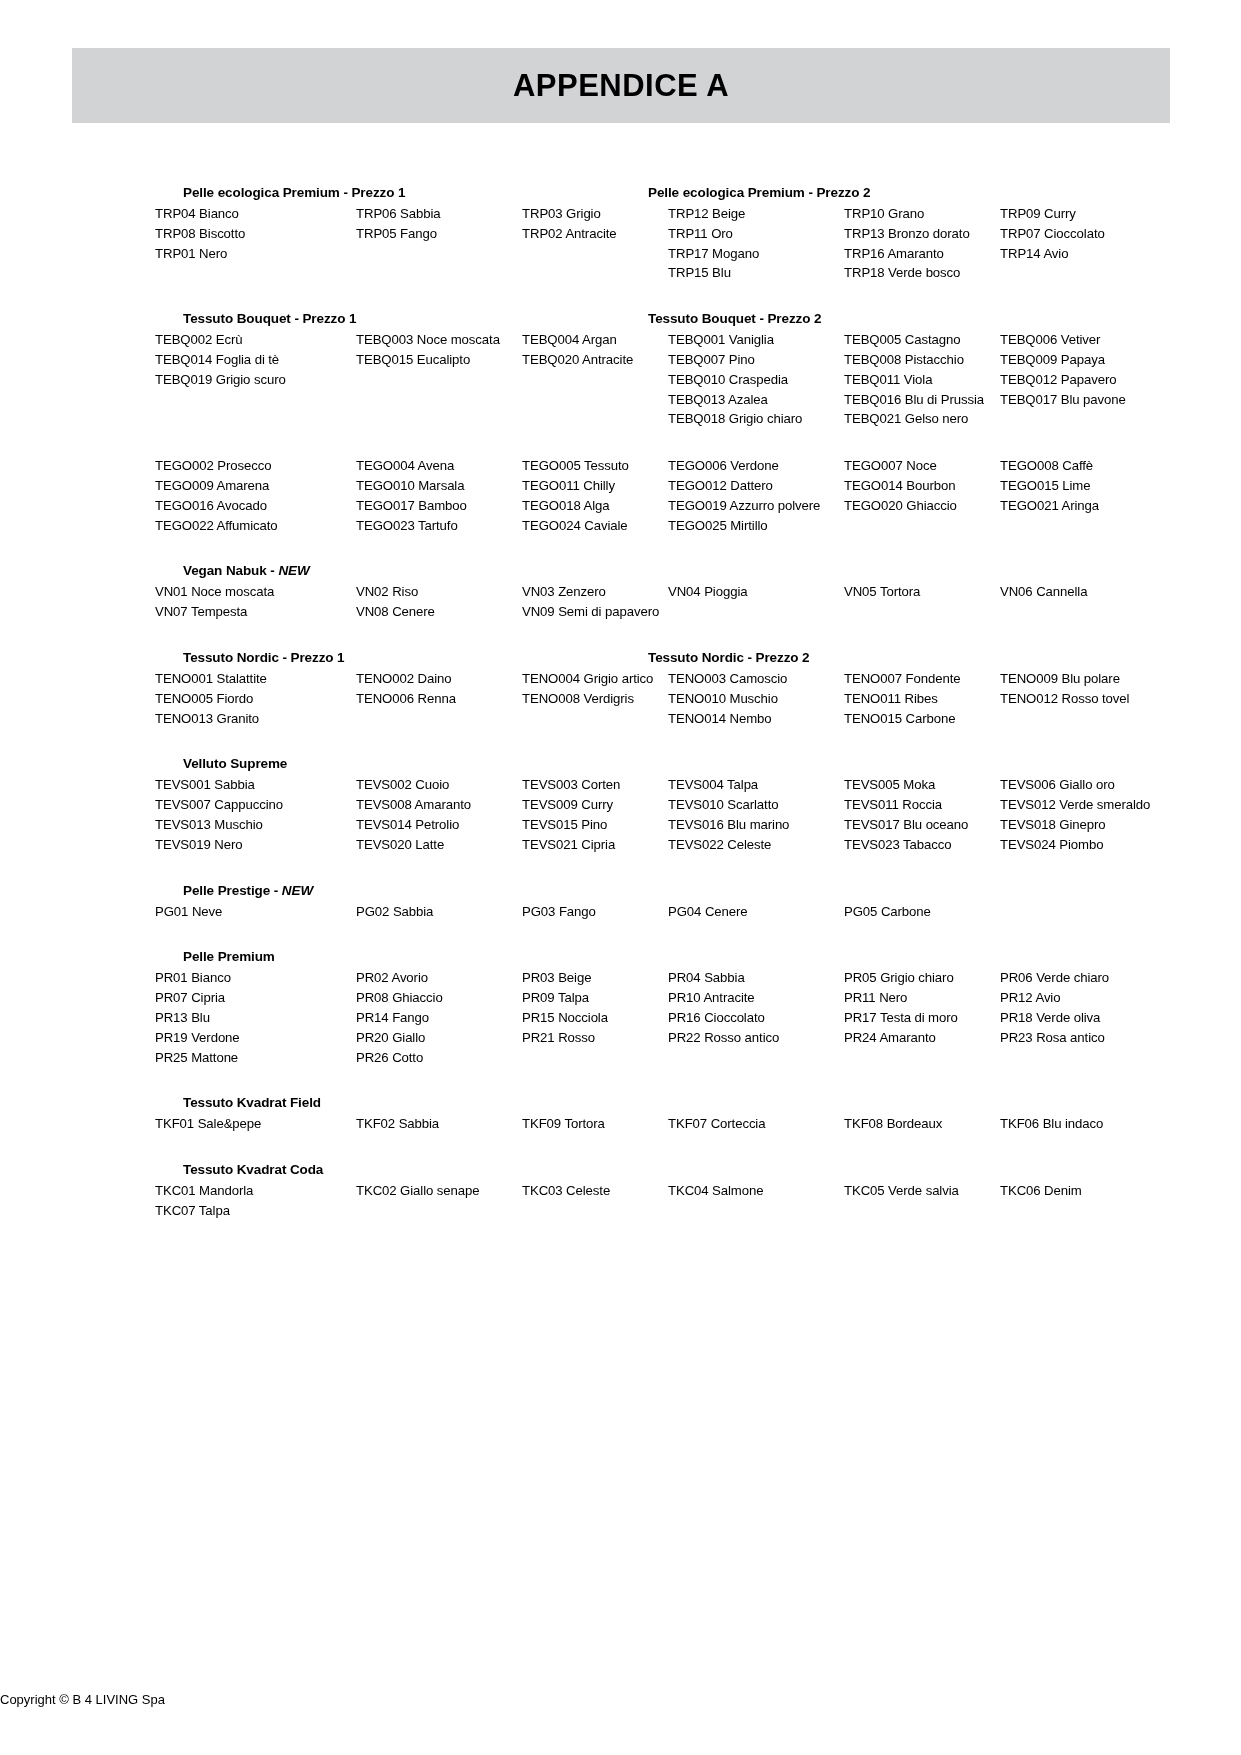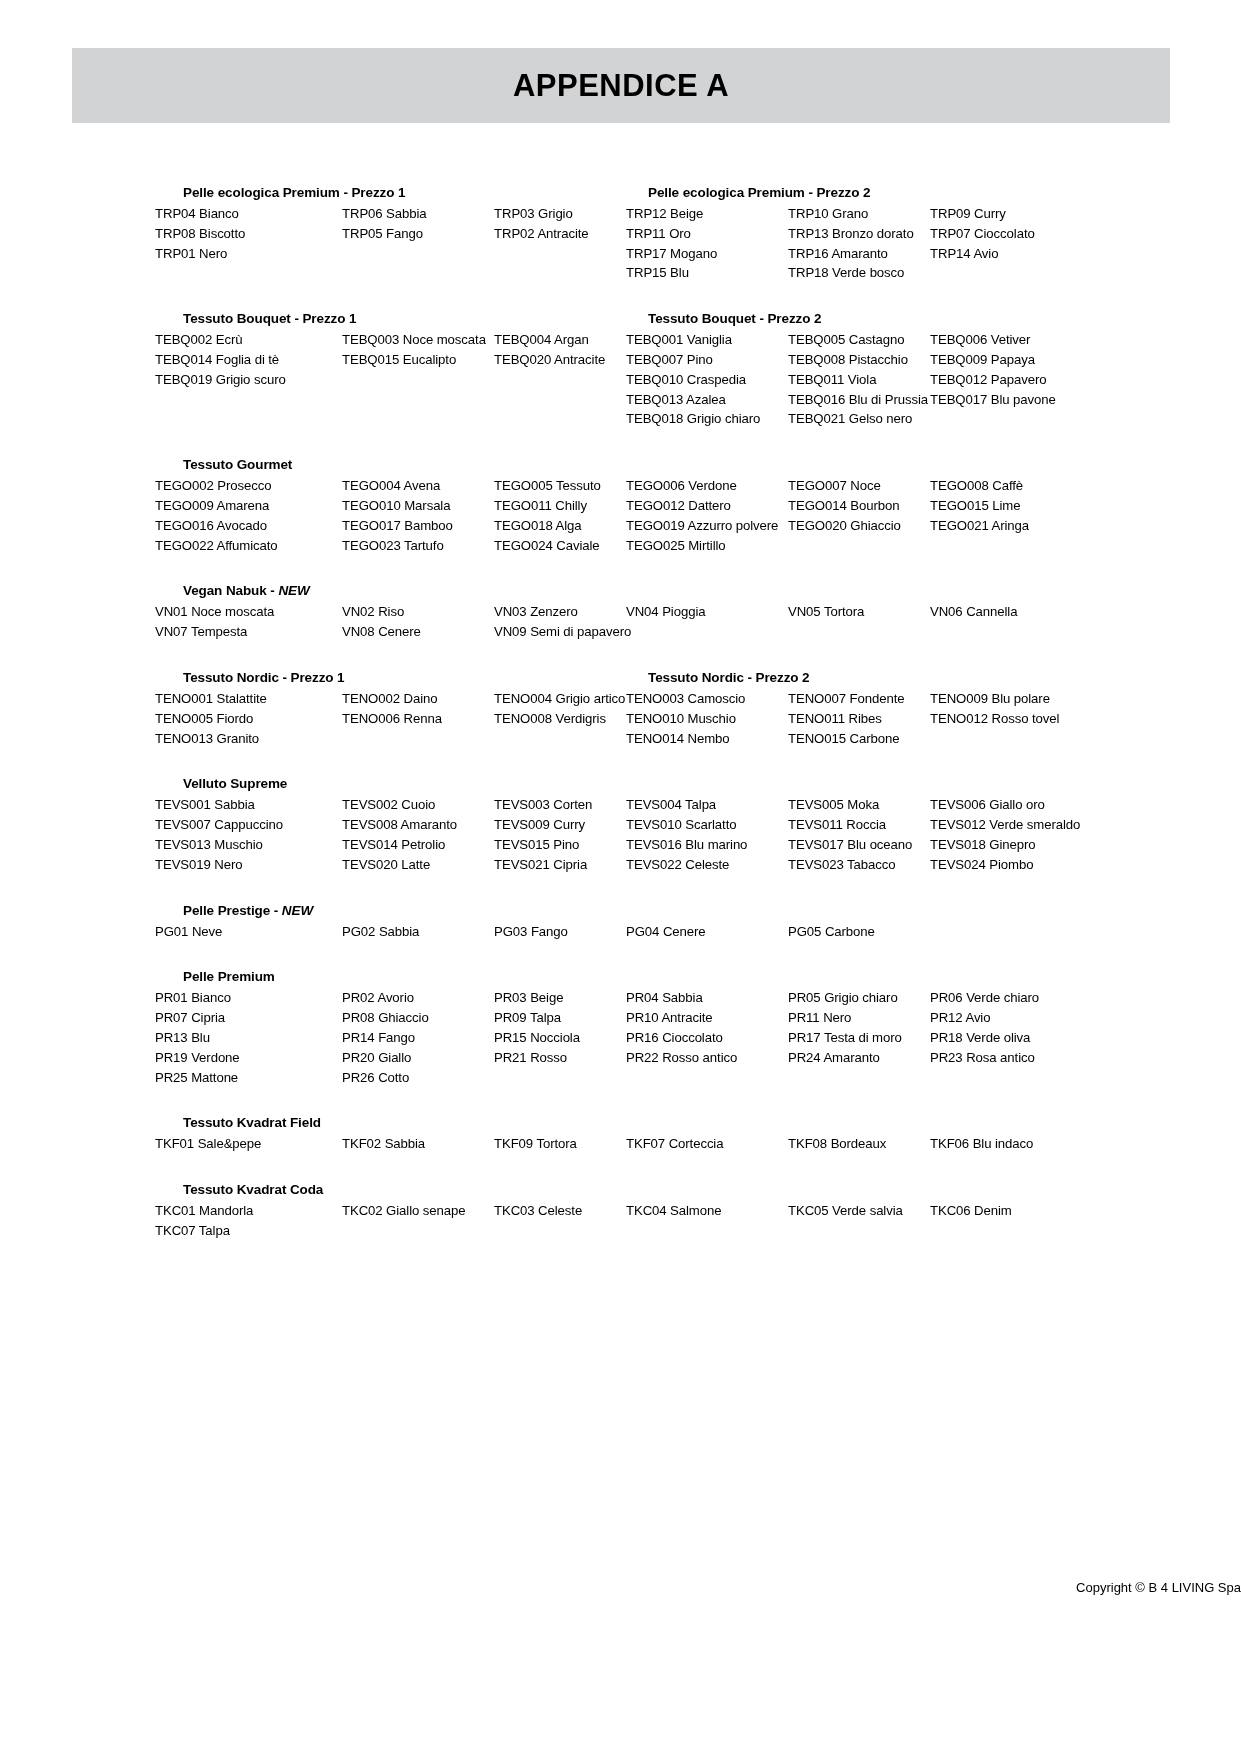--- a/index.html
+++ b/index.html
@@ -43,21 +43,21 @@
     left: 155px;
     top: 183px;
     width: 1000px;
   }
   .group {
     margin-bottom: 0;
   }
   .grid {
     display: grid;
     grid-template-columns: 185px 150px 130px 160px 140px 190px;
-    column-gap: 2px;
+    column-gap: 16px;
   }
   .heading-row {
     display: grid;
     grid-template-columns: 465px 535px;
     margin-bottom: 1px;
     padding-left: 28px;
   }
   .heading {
     font-size: 13.5px;
     font-weight: bold;
@@ -72,23 +72,23 @@
   .cell {
     font-size: 13.2px;
     line-height: 19.8px;
     white-space: nowrap;
     letter-spacing: -0.1px;
   }
   .spacer-md { height: 26px; }
   .footer {
     position: absolute;
     left: 0;
-    top: 1580px;
+    top: 1692px;
     width: 1241px;
-    text-align: right;
+    text-align: left;
     font-size: 13px;
     color: #000;
   }
 </style>
 </head>
 <body>
 
 <div class="page">
 
   <div class="title-bar">
@@ -177,21 +177,20 @@
           <div class="cell"></div>
           <div class="cell"></div>
           <div class="cell">TEBQ018 Grigio chiaro</div>
           <div class="cell">TEBQ021 Gelso nero</div>
           <div class="cell"></div>
         </div>
         <div class="spacer-md"></div>
       </div>
       <div class="group">
         <div class="heading-row">
-          <div class="heading">Tessuto Gourmet</div>
           <div class="heading"></div>
         </div>
         <div class="grid">
           <div class="cell">TEGO002 Prosecco</div>
           <div class="cell">TEGO004 Avena</div>
           <div class="cell">TEGO005 Tessuto</div>
           <div class="cell">TEGO006 Verdone</div>
           <div class="cell">TEGO007 Noce</div>
           <div class="cell">TEGO008 Caffè</div>
         </div>

